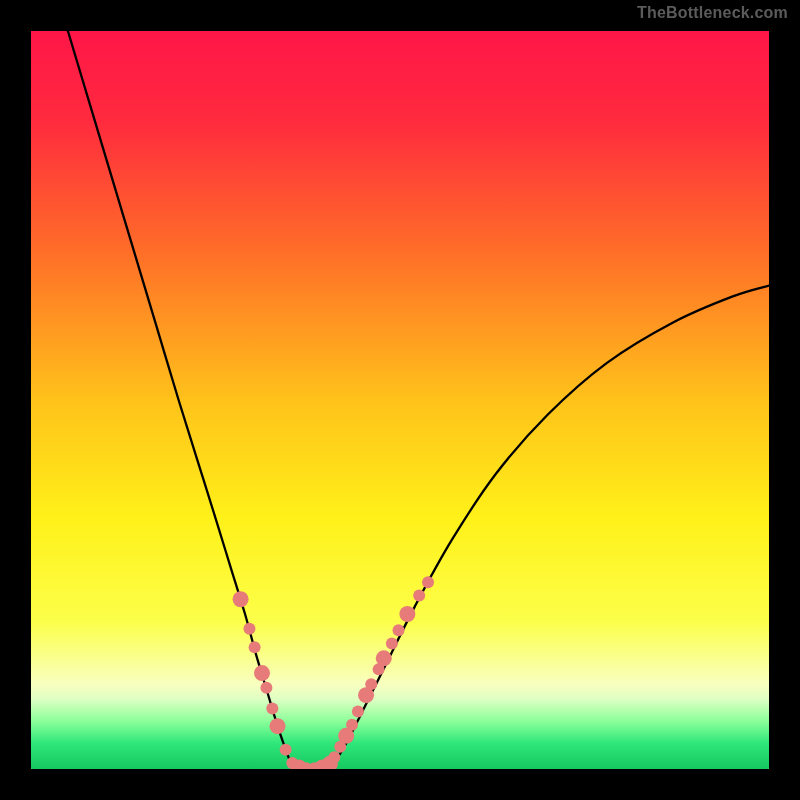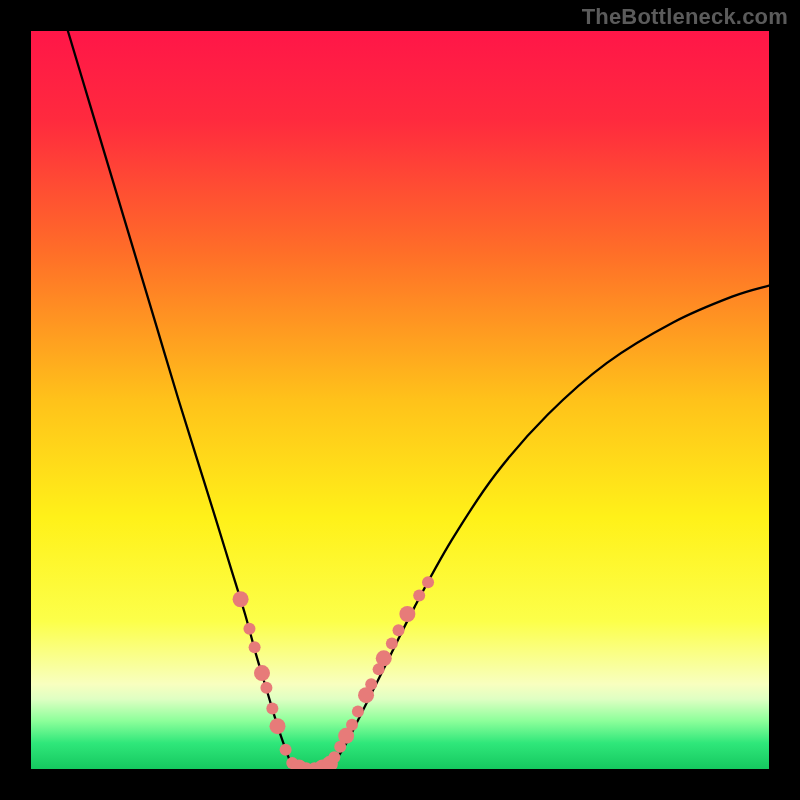--- a/index.html
+++ b/index.html
@@ -14,21 +14,21 @@
   .stage {
     position: relative;
     width: 800px;
     height: 800px;
     background: #000;
   }
   .watermark {
     position: absolute;
     top: 4px;
     right: 12px;
-    font-size: 22px;
+    font-size: 16px;
     font-weight: 600;
     color: #5b5b5b;
     letter-spacing: 0.2px;
     z-index: 5;
   }
   svg.plot {
     position: absolute;
     left: 0;
     top: 0;
   }

